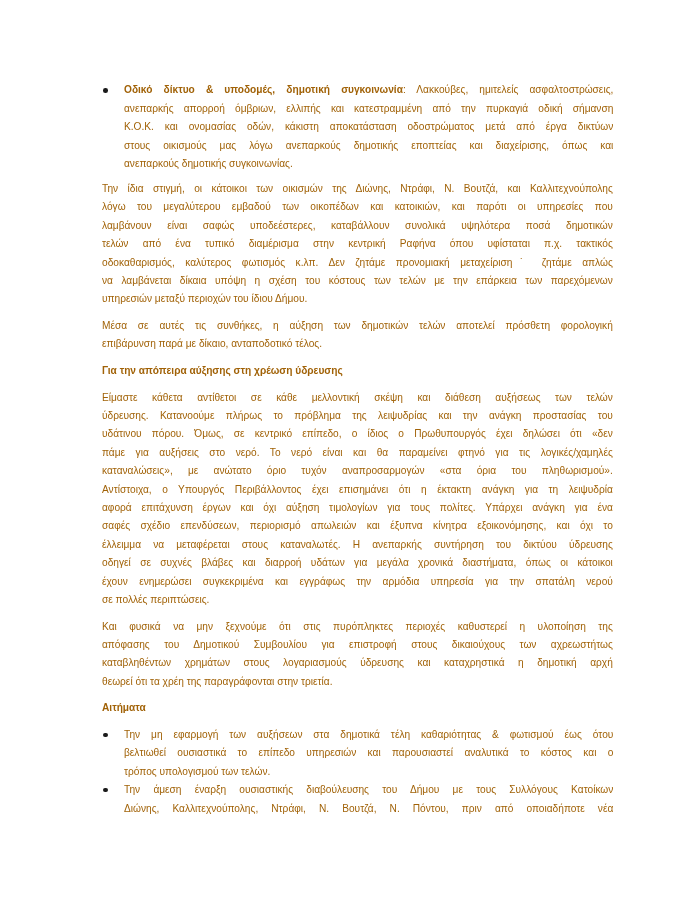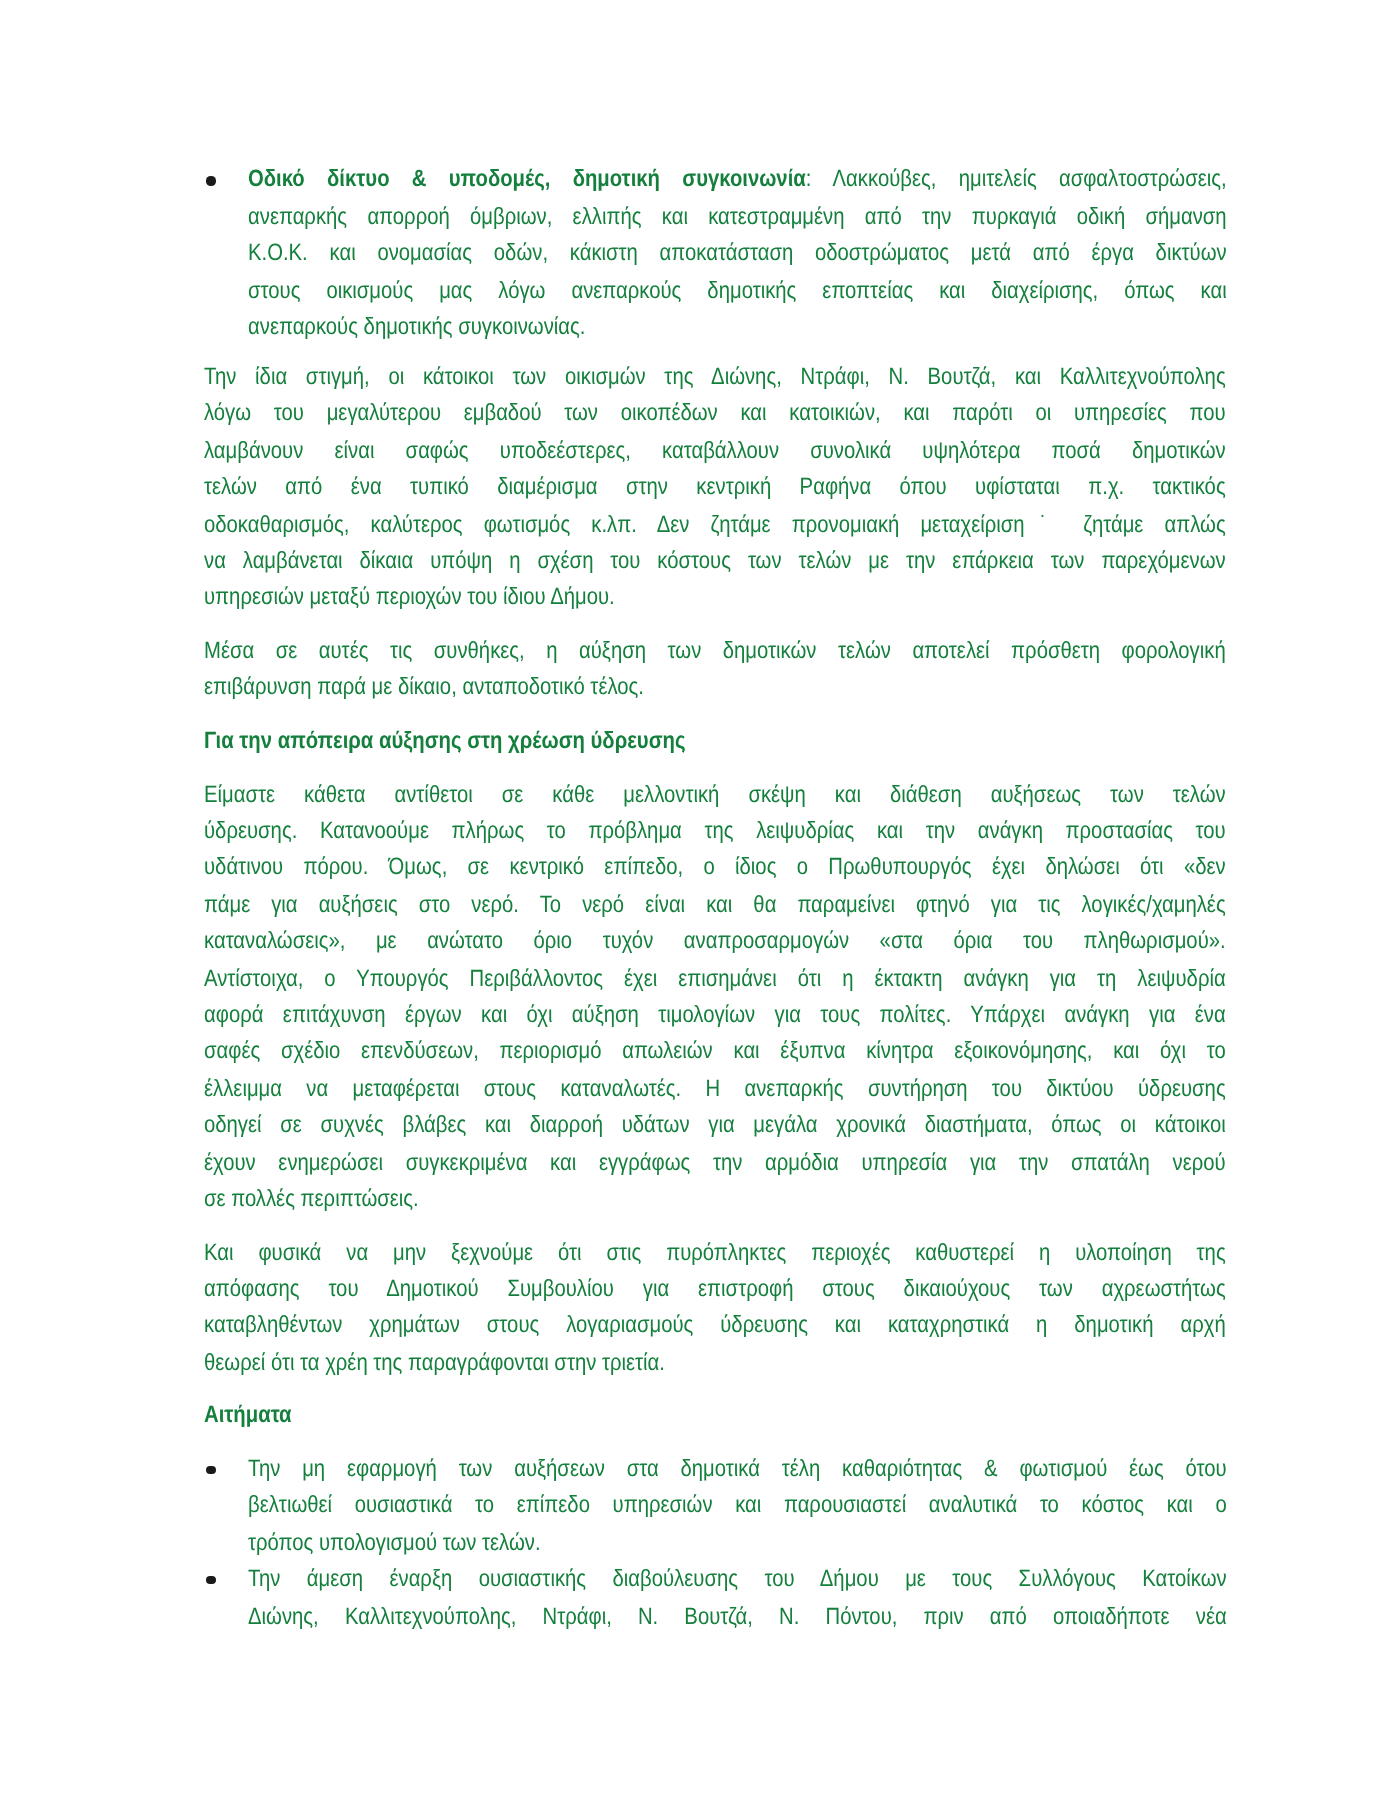--- a/index.html
+++ b/index.html
@@ -3,21 +3,21 @@
   <meta charset="utf-8">
   <style>
     html, body { margin: 0; padding: 0; background: #ffffff; }
     .page {
       position: relative;
       width: 700px;
       height: 822px;
       background: #ffffff;
       overflow: hidden;
       font-family: "Liberation Sans", sans-serif;
-      color: #15803d;
+      color: #a16207;
     }
     .block {
       position: absolute;
       left: 102px;
       width: 594px;
       transform: scaleX(0.86);
       transform-origin: 0 0;
       font-size: 11.8px;
       line-height: 18.4px;
     }

